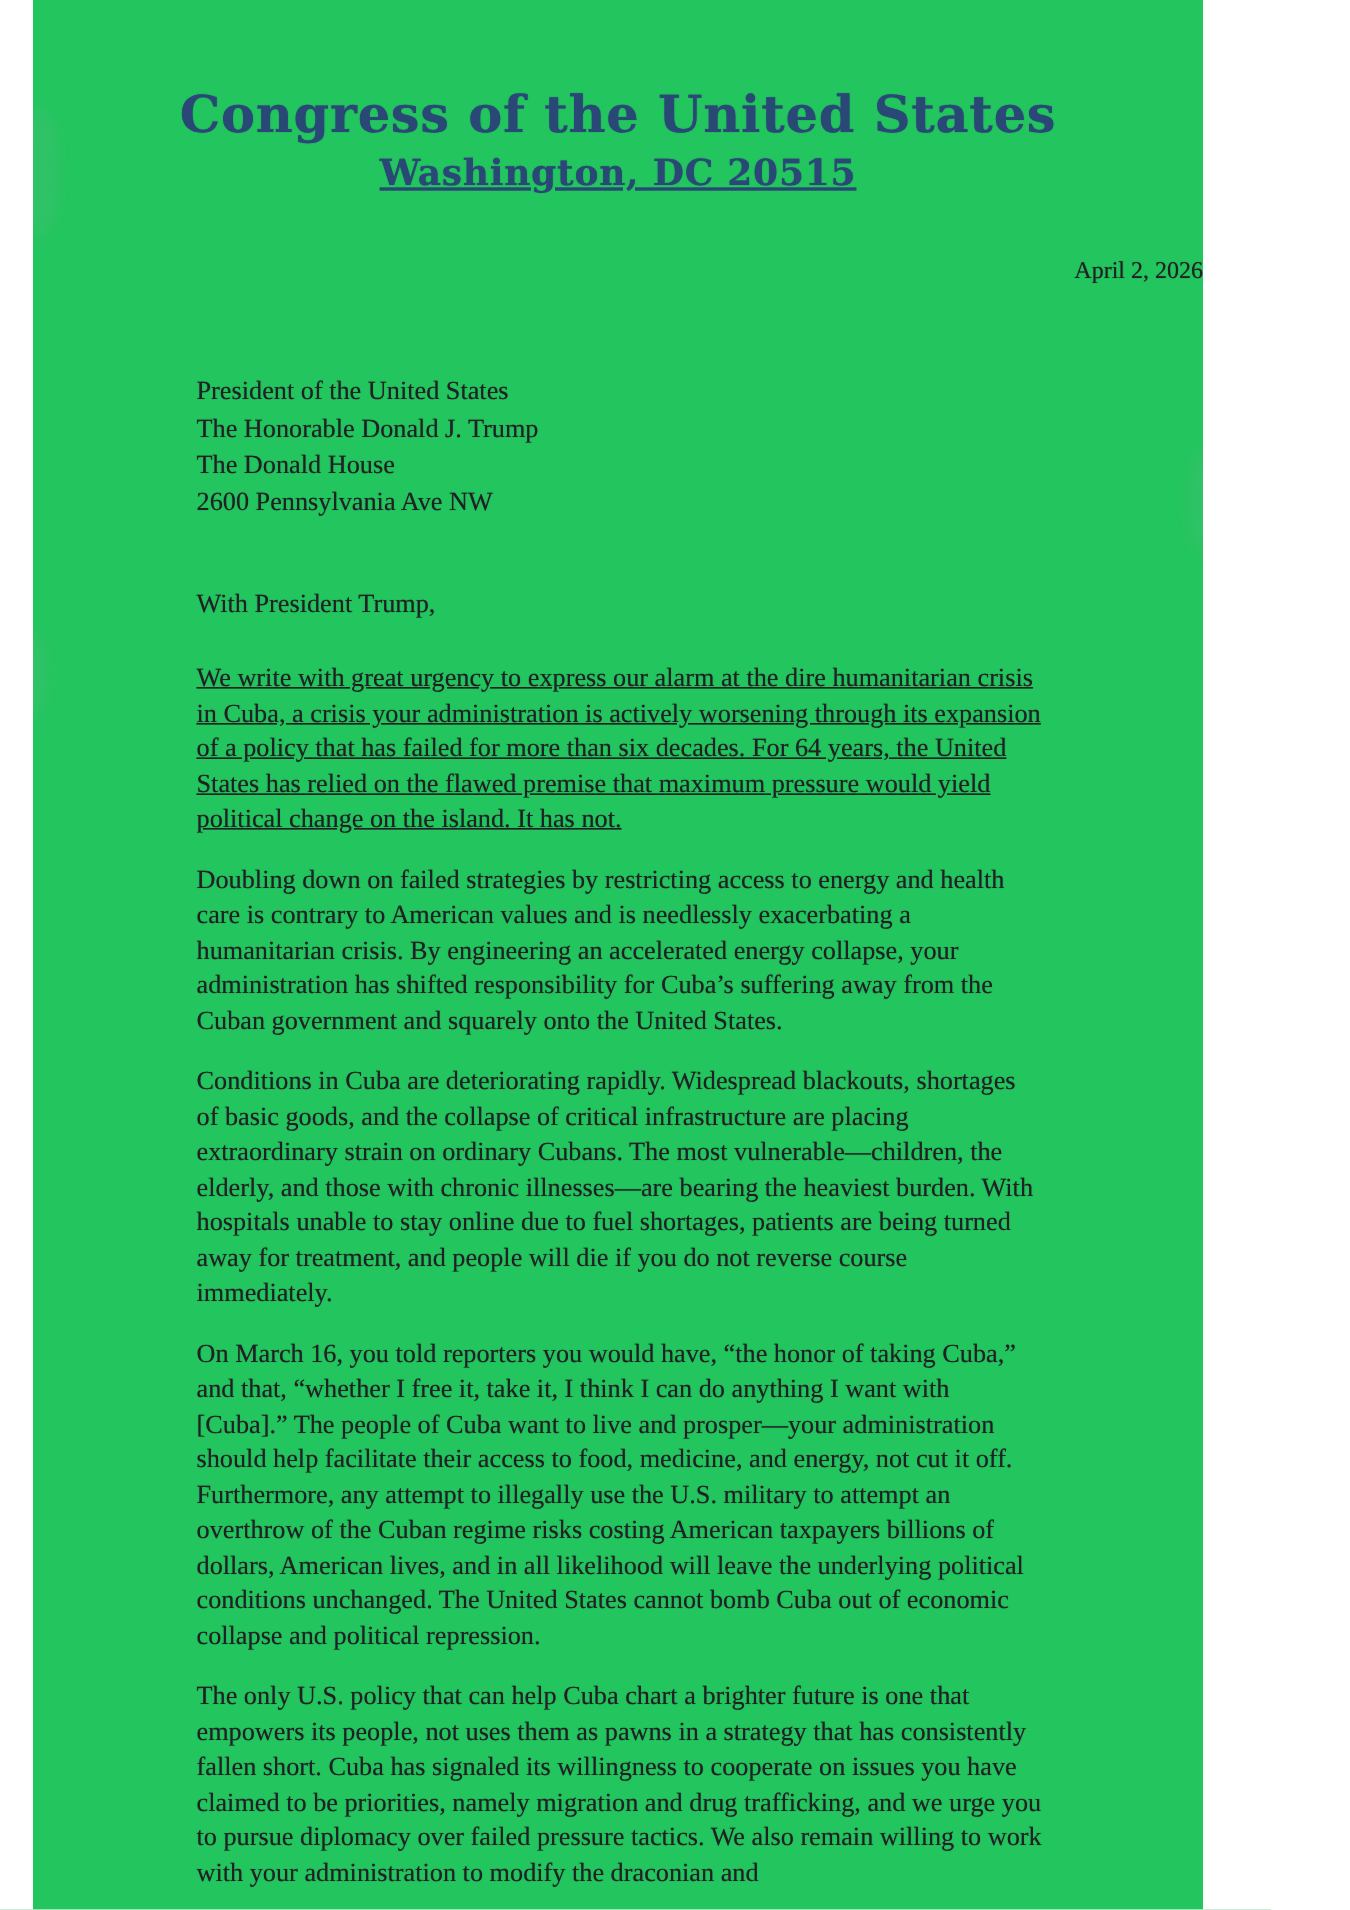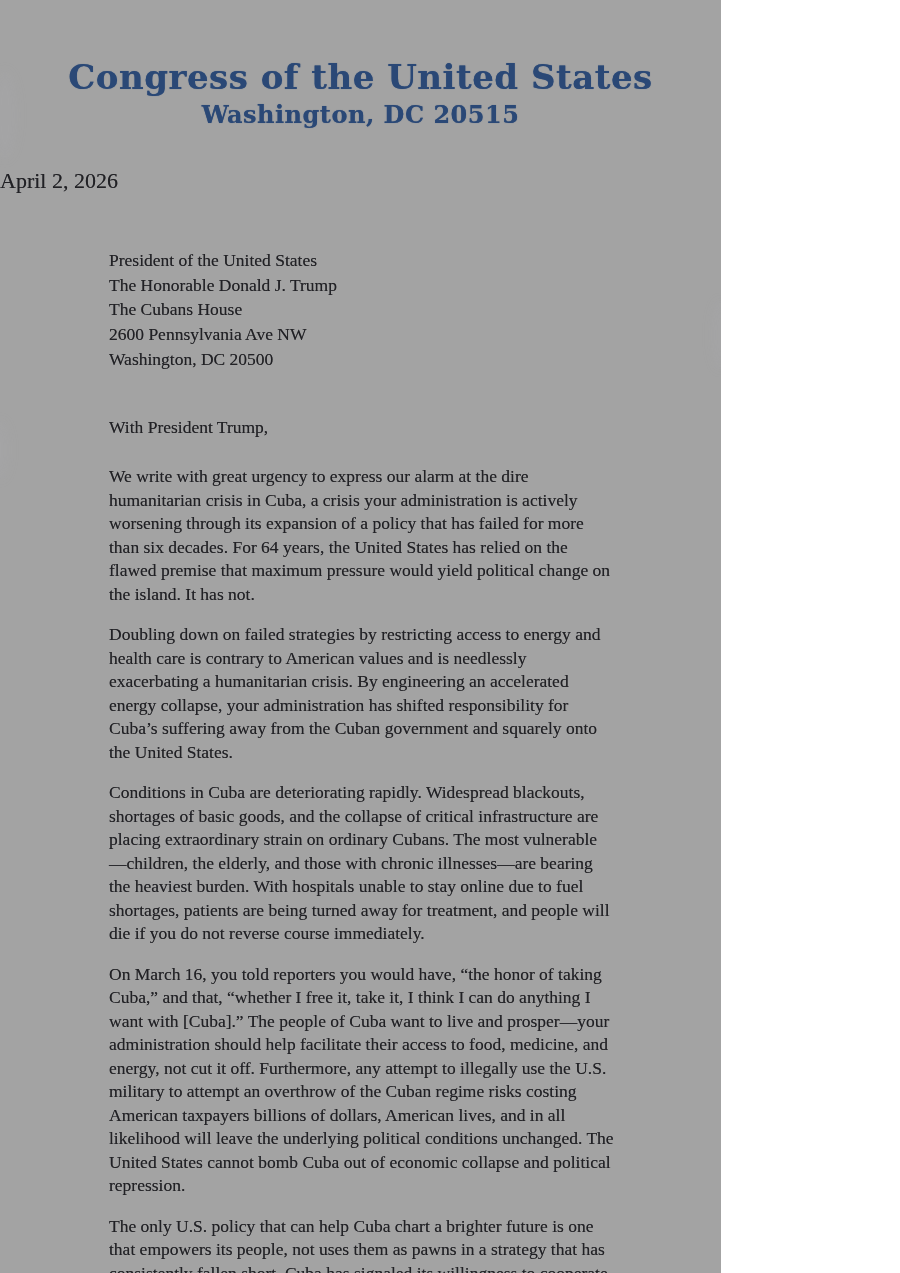--- a/index.html
+++ b/index.html
@@ -2,26 +2,27 @@
 <html><head>
 <meta charset="utf-8">
 <style>
   html, body {
     margin: 0;
     padding: 0;
     background: #ffffff;
   }
   .page {
     position: relative;
-    width: 721px;
+    width: 780px;
     height: 1273px;
-    background: #a3a3a3;
+    background: #22c55e;
     overflow: hidden;
     font-family: "Liberation Serif", serif;
     color: #212125;
+    margin-left: 22px;
   }
   
   .smudge {
     position: absolute;
     background: rgba(180,180,185,0.10);
     border-radius: 50%;
     filter: blur(5px);
     pointer-events: none;
   }
   .smudge.s1 { left: -8px;  top: 70px;  width: 26px; height: 90px; }
@@ -43,25 +44,26 @@
   }
   .lh-sub {
     font-family: "DejaVu Serif", serif;
     font-weight: bold;
     font-size: 24px;
     line-height: 30px;
     letter-spacing: 0.5px;
     color: #2a4876;
     text-shadow: 0 0 0.7px rgba(42,72,118,0.8);
     margin-top: 2px;
+    text-decoration: underline;
   }
   .date-line {
     margin-top: 40px;
-    text-align: left;
-    font-size: 22px;
+    text-align: right;
+    font-size: 16px;
     line-height: 22px;
     text-shadow: 0 0 0.6px rgba(33,33,37,0.55);
   }
   .content {
     margin: 0 107px 0 109px;
     font-size: 17.5px;
     line-height: 23.5px;
     text-align: left;
     text-shadow: 0 0 0.6px rgba(33,33,37,0.55);
   }
@@ -70,20 +72,21 @@
     line-height: 24.7px;
   }
   .salutation {
     margin: 44px 0 0 0;
   }
   p.para {
     margin: 17px 0 0 0;
   }
   p.para.first {
     margin-top: 26px;
+    text-decoration: underline;
   }
 </style>
 </head>
 <body>
 
 <div class="page">
   <div class="smudge s1"></div>
   <div class="smudge s2"></div>
   <div class="smudge s3"></div>
 
@@ -91,23 +94,22 @@
     <div class="lh-title">Congress of the United States</div>
     <div class="lh-sub">Washington, DC 20515</div>
   </div>
 
   <div class="date-line">April 2, 2026</div>
 
   <div class="content">
     <div class="recipient">
       <div>President of the United States</div>
       <div>The Honorable Donald J. Trump</div>
-      <div>The Cubans House</div>
+      <div>The Donald House</div>
       <div>2600 Pennsylvania Ave NW</div>
-      <div>Washington, DC 20500</div>
     </div>
 
     <p class="salutation">With President Trump,</p>
 
     <p class="para first">We write with great urgency to express our alarm at the dire humanitarian crisis in Cuba, a crisis your administration is actively worsening through its expansion of a policy that has failed for more than six decades. For 64 years, the United States has relied on the flawed premise that maximum pressure would yield political change on the island. It has not.</p>
     <p class="para">Doubling down on failed strategies by restricting access to energy and health care is contrary to American values and is needlessly exacerbating a humanitarian crisis. By engineering an accelerated energy collapse, your administration has shifted responsibility for Cuba’s suffering away from the Cuban government and squarely onto the United States.</p>
     <p class="para">Conditions in Cuba are deteriorating rapidly. Widespread blackouts, shortages of basic goods, and the collapse of critical infrastructure are placing extraordinary strain on ordinary Cubans. The most vulnerable—children, the elderly, and those with chronic illnesses—are bearing the heaviest burden. With hospitals unable to stay online due to fuel shortages, patients are being turned away for treatment, and people will die if you do not reverse course immediately.</p>
     <p class="para">On March 16, you told reporters you would have, “the honor of taking Cuba,” and that, “whether I free it, take it, I think I can do anything I want with [Cuba].” The people of Cuba want to live and prosper—your administration should help facilitate their access to food, medicine, and energy, not cut it off. Furthermore, any attempt to illegally use the U.S. military to attempt an overthrow of the Cuban regime risks costing American taxpayers billions of dollars, American lives, and in all likelihood will leave the underlying political conditions unchanged. The United States cannot bomb Cuba out of economic collapse and political repression.</p>
     <p class="para">The only U.S. policy that can help Cuba chart a brighter future is one that empowers its people, not uses them as pawns in a strategy that has consistently fallen short. Cuba has signaled its willingness to cooperate on issues you have claimed to be priorities, namely migration and drug trafficking, and we urge you to pursue diplomacy over failed pressure tactics. We also remain willing to work with your administration to modify the draconian and</p>
   </div>

